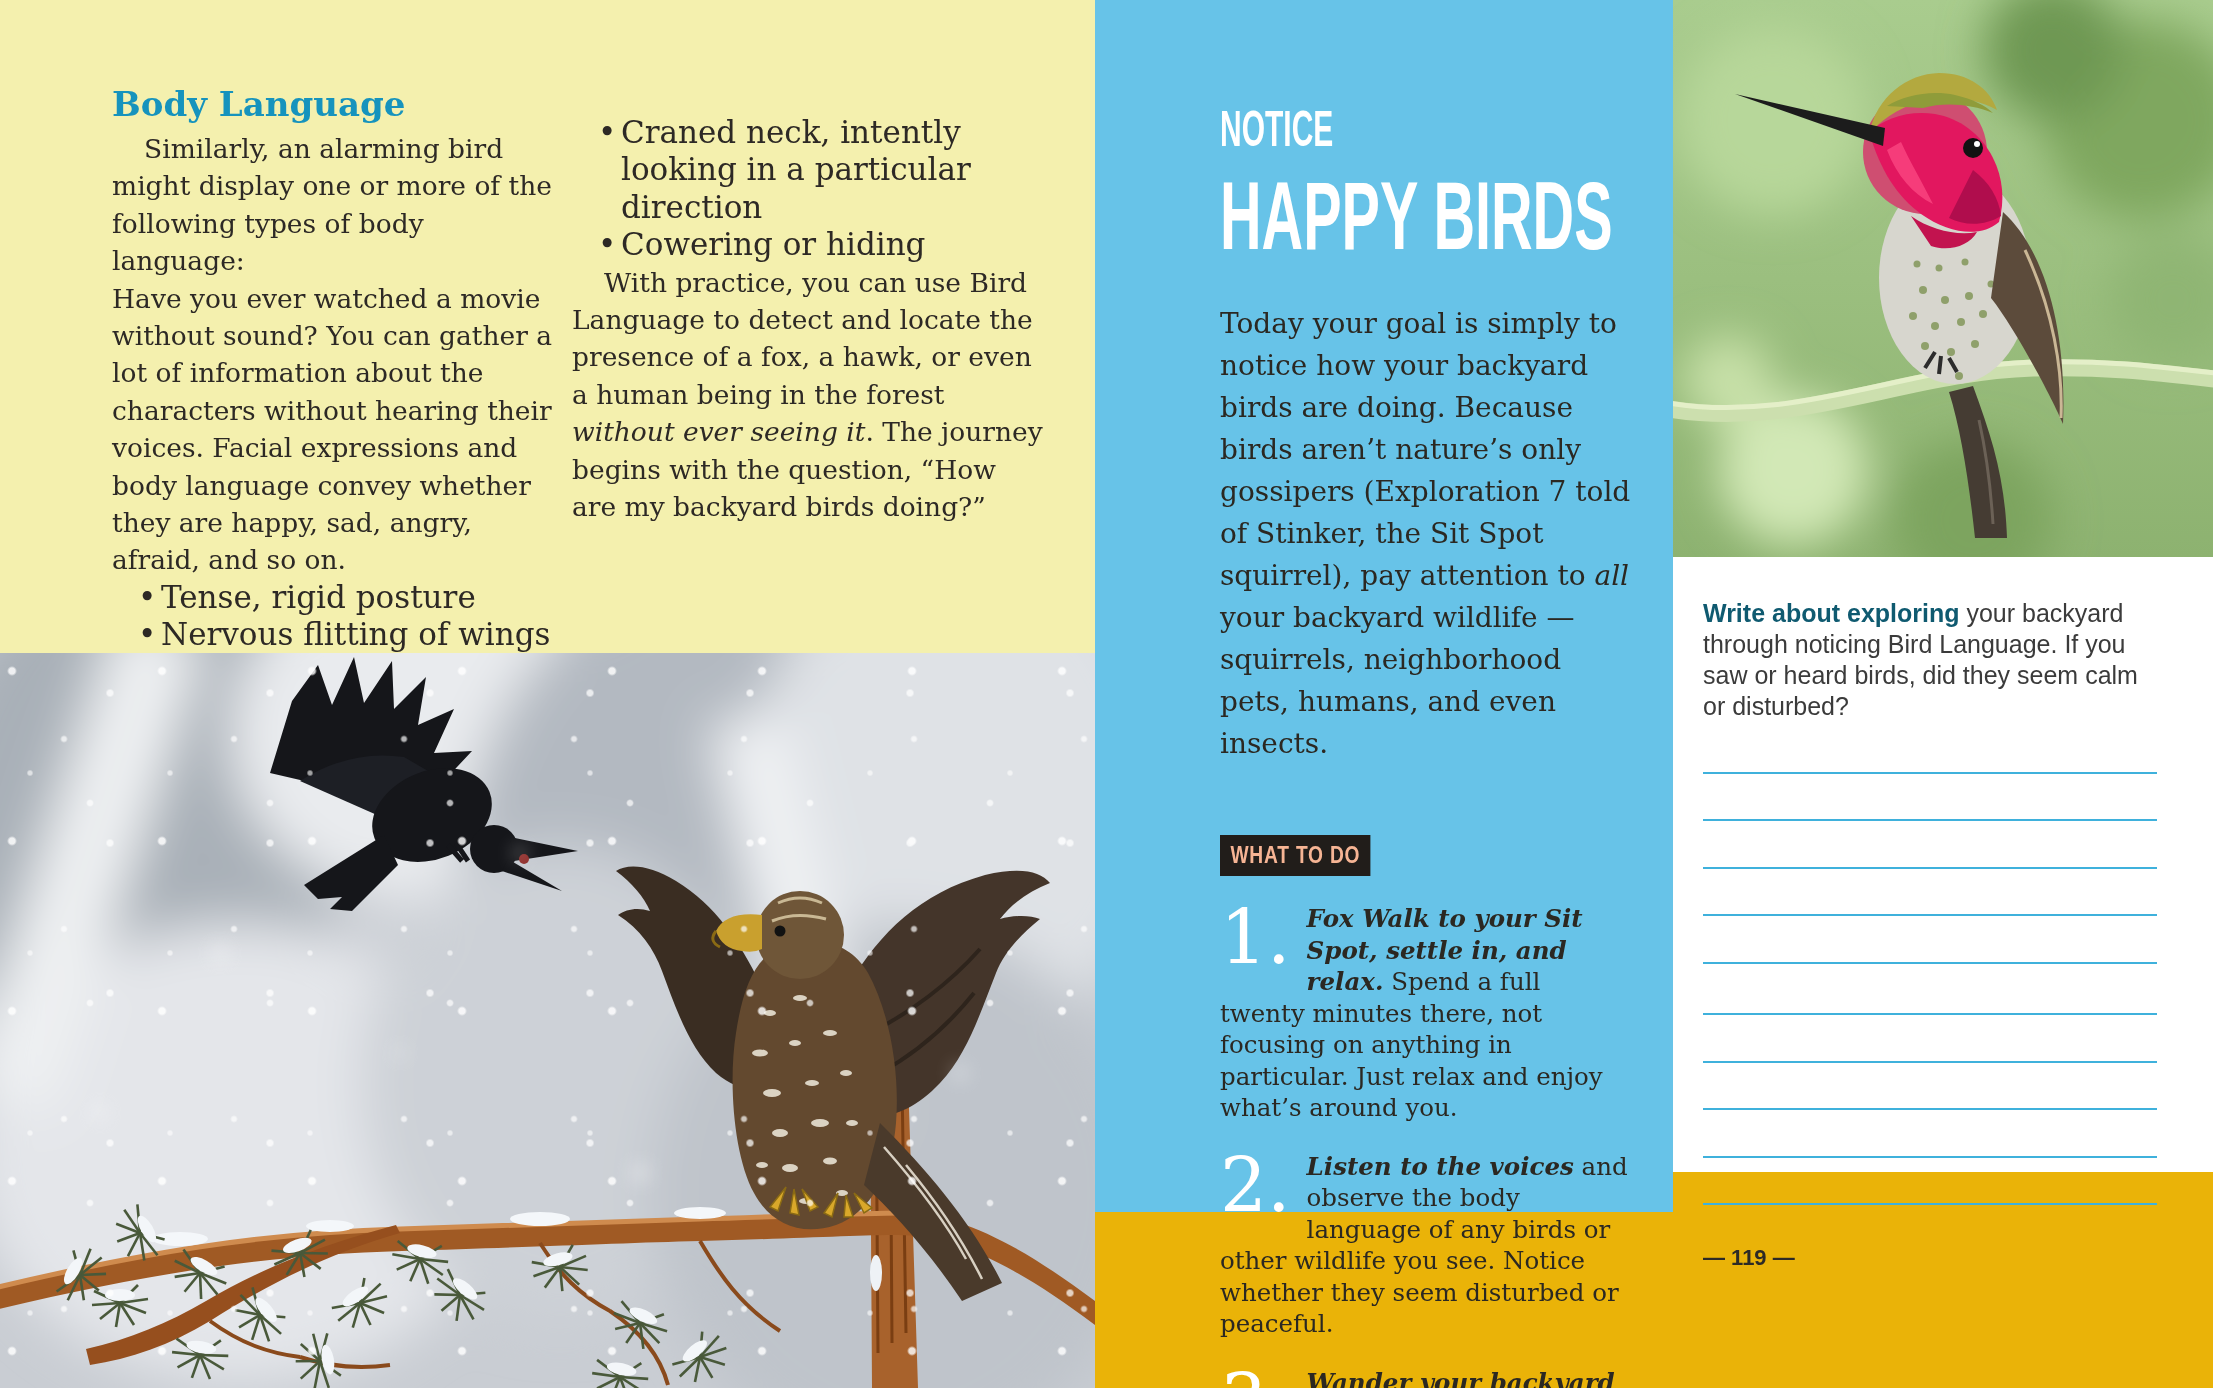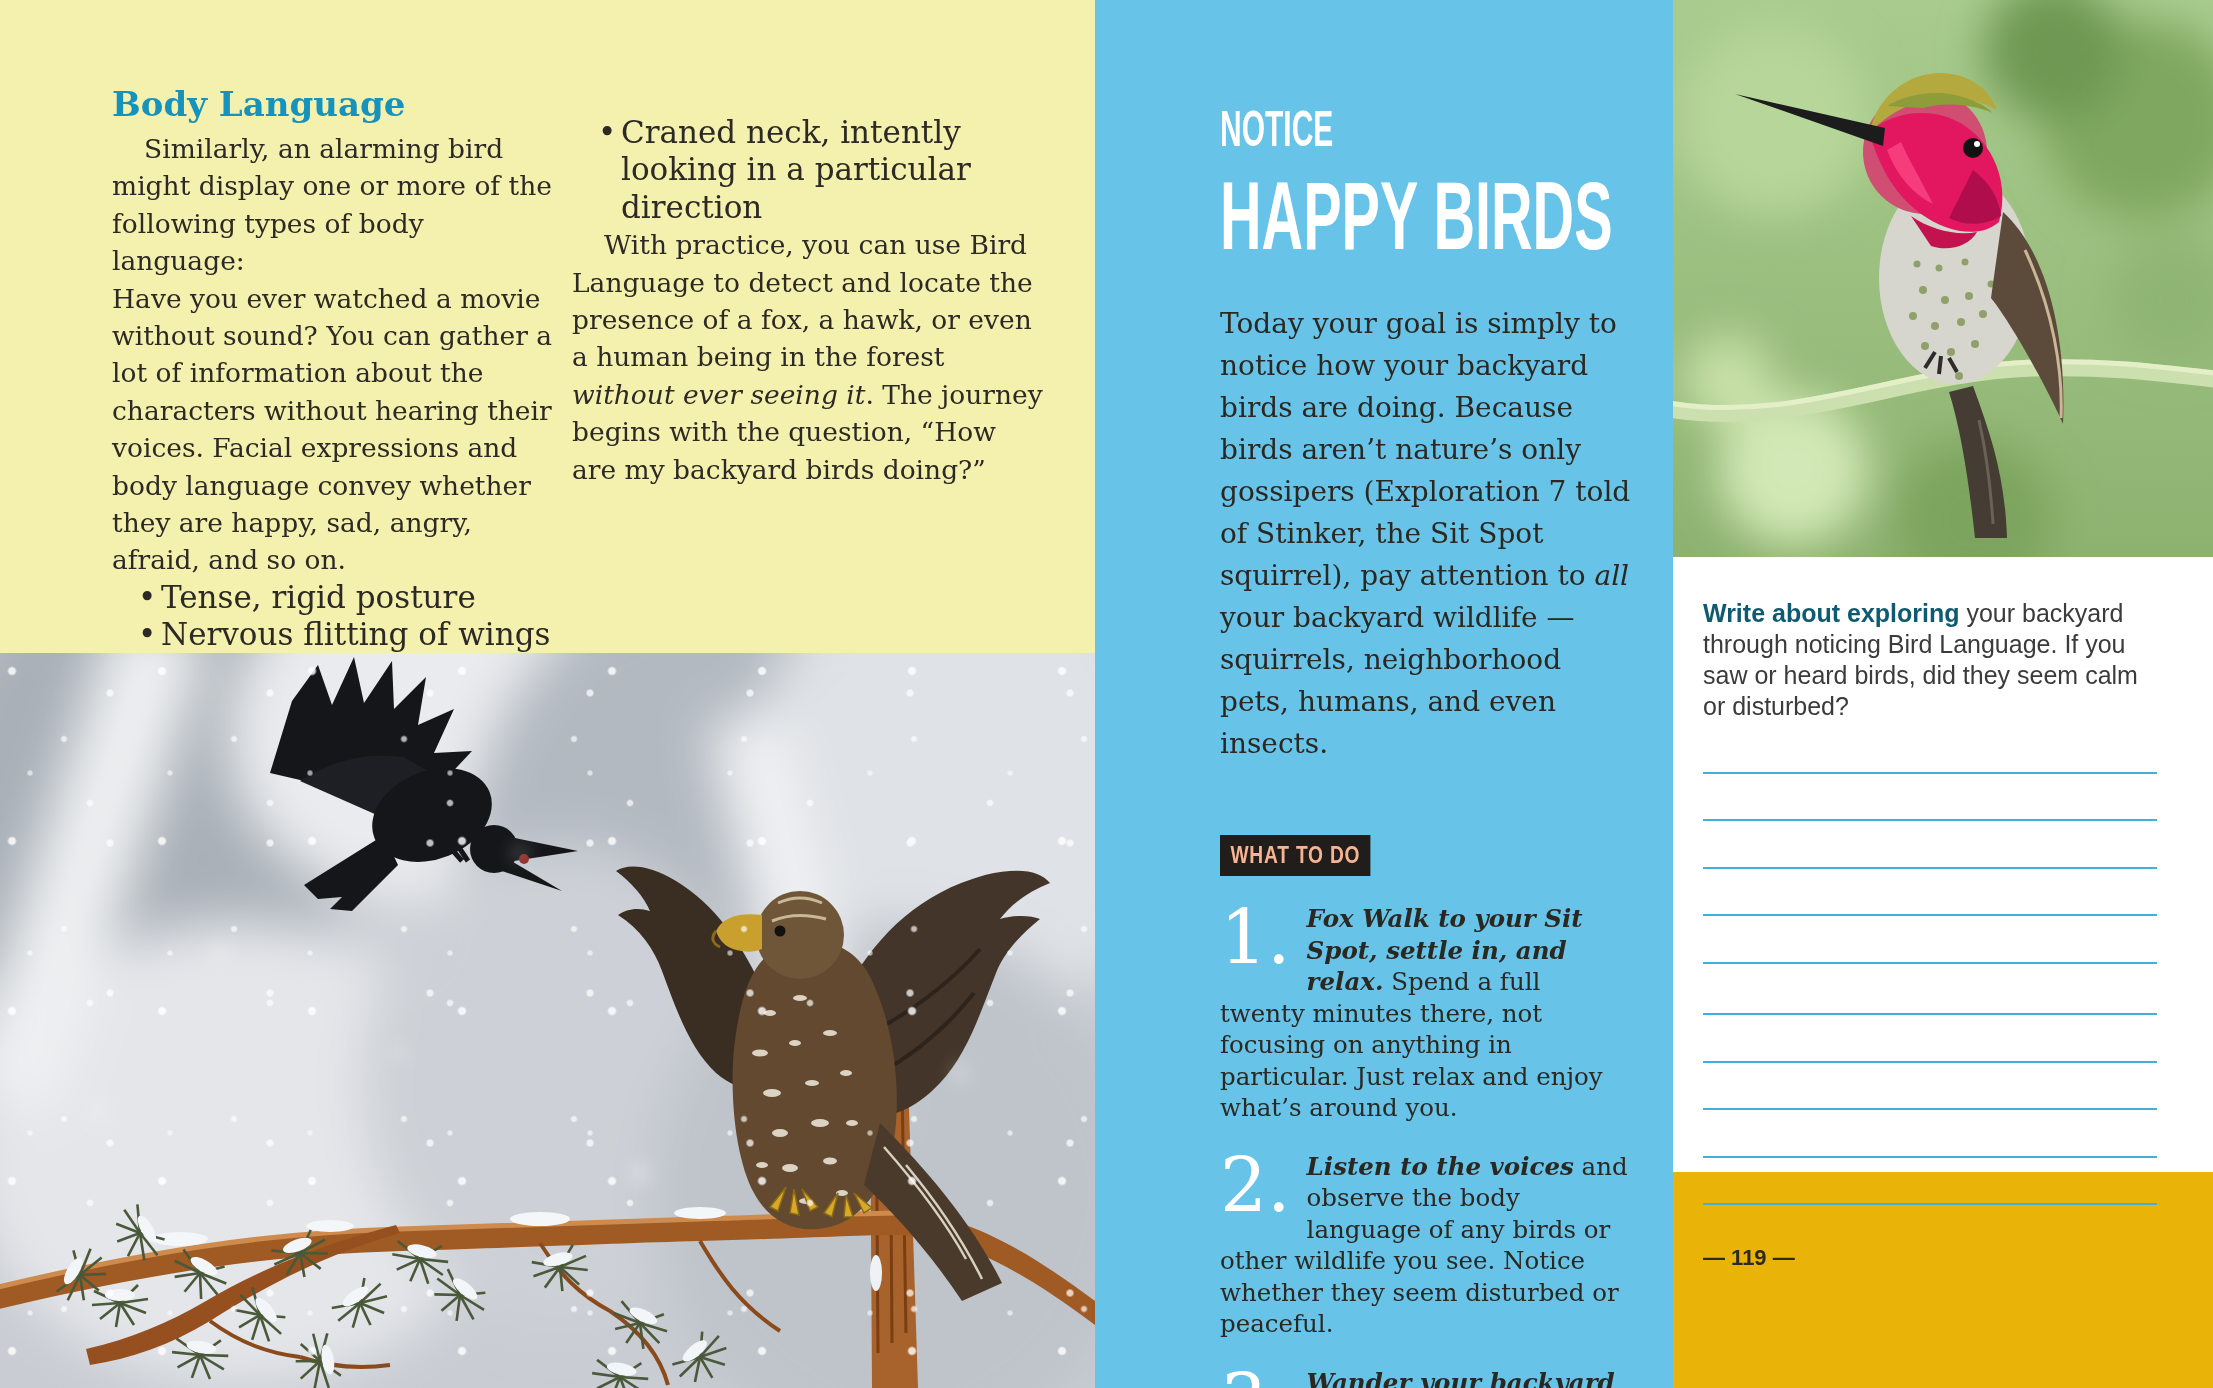--- a/index.html
+++ b/index.html
@@ -25,21 +25,21 @@
   .snow-overlay{position:absolute;inset:0;pointer-events:none;opacity:.85;
     background-image:
       radial-gradient(circle at 12px 18px, rgba(255,255,255,.95) 3px, rgba(255,255,255,0) 5px),
       radial-gradient(circle at 64px 86px, rgba(255,255,255,.8) 2px, rgba(255,255,255,0) 4px),
       radial-gradient(circle at 110px 40px, rgba(255,255,255,.85) 2.6px, rgba(255,255,255,0) 4.5px),
       radial-gradient(circle at 30px 120px, rgba(255,255,255,.7) 1.8px, rgba(255,255,255,0) 3.5px),
       radial-gradient(circle at 90px 150px, rgba(255,255,255,.8) 2.4px, rgba(255,255,255,0) 4px);
     background-size:150px 170px,170px 190px,160px 150px,140px 180px,180px 200px;}
 
   
-  .blue-panel{position:absolute;left:1095px;top:0;width:578px;height:1388px;background:#67c3e8;color:#2b2822;}
+  .blue-panel{position:absolute;left:1095px;top:0;width:578px;height:1212px;background:#67c3e8;color:#2b2822;}
   .blue-inner{padding:0 42px 0 125px;}
   .kicker{display:inline-block;margin-top:104px;font-family:"Liberation Sans",sans-serif;font-weight:bold;
           font-size:50px;line-height:1;color:#ffffff;letter-spacing:0;transform:scaleX(.60);transform-origin:left;white-space:nowrap;}
   .big-title{display:inline-block;margin-top:16px;font-family:"Liberation Sans",sans-serif;font-weight:bold;
           font-size:96px;line-height:.95;color:#ffffff;transform:scaleX(.60);transform-origin:left;white-space:nowrap;}
   .intro{margin-top:42px;font-size:28px;line-height:42px;color:#2b2822;}
   .badge{display:inline-block;margin-top:42px;background:#211d1a;color:#f6b494;
          font-family:"Liberation Sans",sans-serif;font-weight:bold;font-size:24px;line-height:1;
          padding:8px 13px 9px;letter-spacing:1px;transform:scaleX(.8);transform-origin:left;white-space:nowrap;}
   .step{margin-top:27px;font-size:24.5px;line-height:31.5px;color:#2b2822;}
@@ -73,20 +73,21 @@
         <p class="ybody indent1">Similarly, an alarming bird might display one or more of the following types of body language:</p>
         <p class="ybody">Have you ever watched a movie without sound? You can gather a lot of information about the characters without hearing their voices. Facial expressions and body language convey whether they are happy, sad, angry, afraid, and so on.</p>
         <ul class="ylist">
           <li>Tense, rigid posture</li>
           <li>Nervous flitting of wings and tail</li>
         </ul>
       </div>
       <div class="ycol2">
         <ul class="ylist" style="margin-left:0;">
           <li>Craned neck, intently looking in a particular direction</li>
+          <li>Cowering or hiding</li>
         </ul>
         <p class="ybody indent1"><span>With practice, you can use Bird Language to detect and locate the presence of a fox, a hawk, or even a human being in the forest </span><span class="ital">without ever seeing it</span><span>. The journey begins with the question, “How are my backyard birds doing?”</span></p>
       </div>
     </div>
   </section>
 
   <figure class="eagle-photo" style="margin:0;">
     <svg width="1095" height="735" viewBox="0 0 1095 735">
       <defs>
         <filter id="bl1" x="-40%" y="-40%" width="180%" height="180%">

